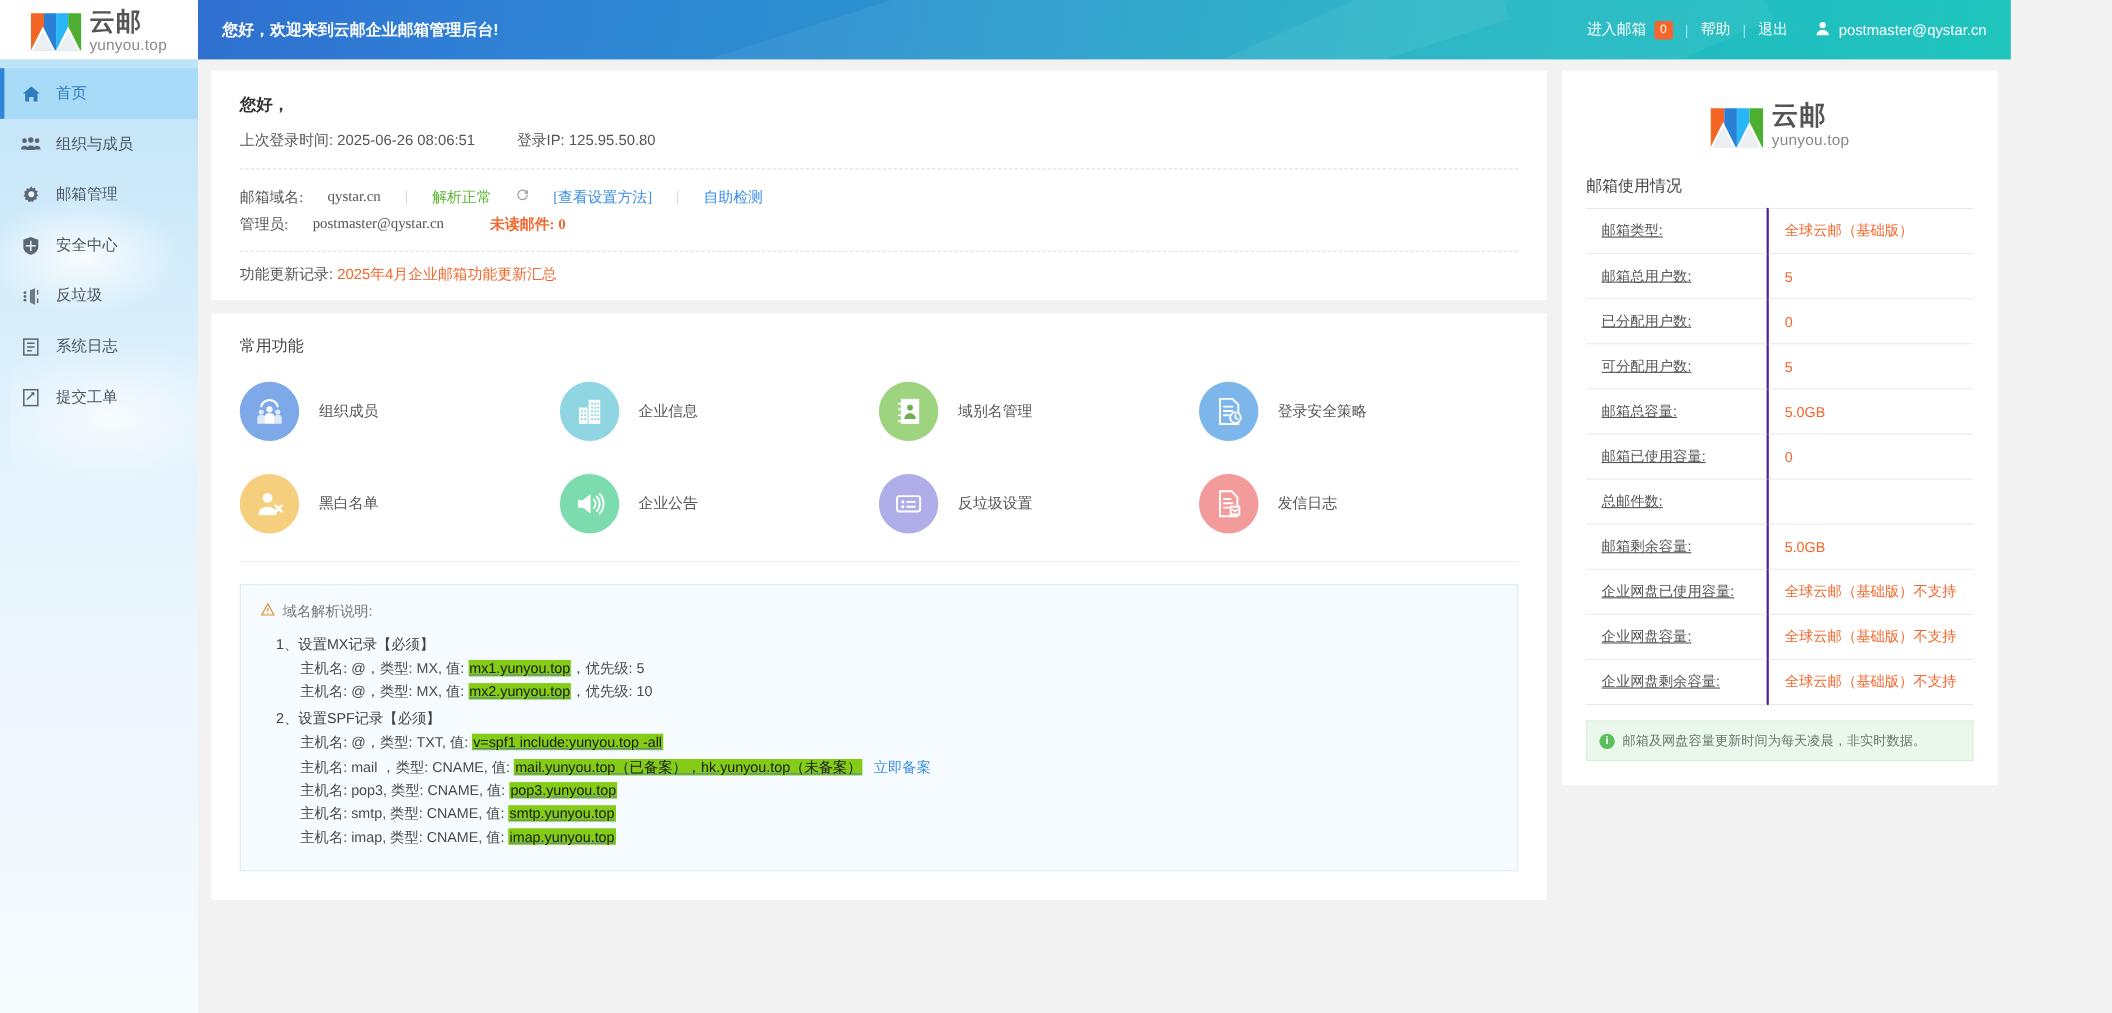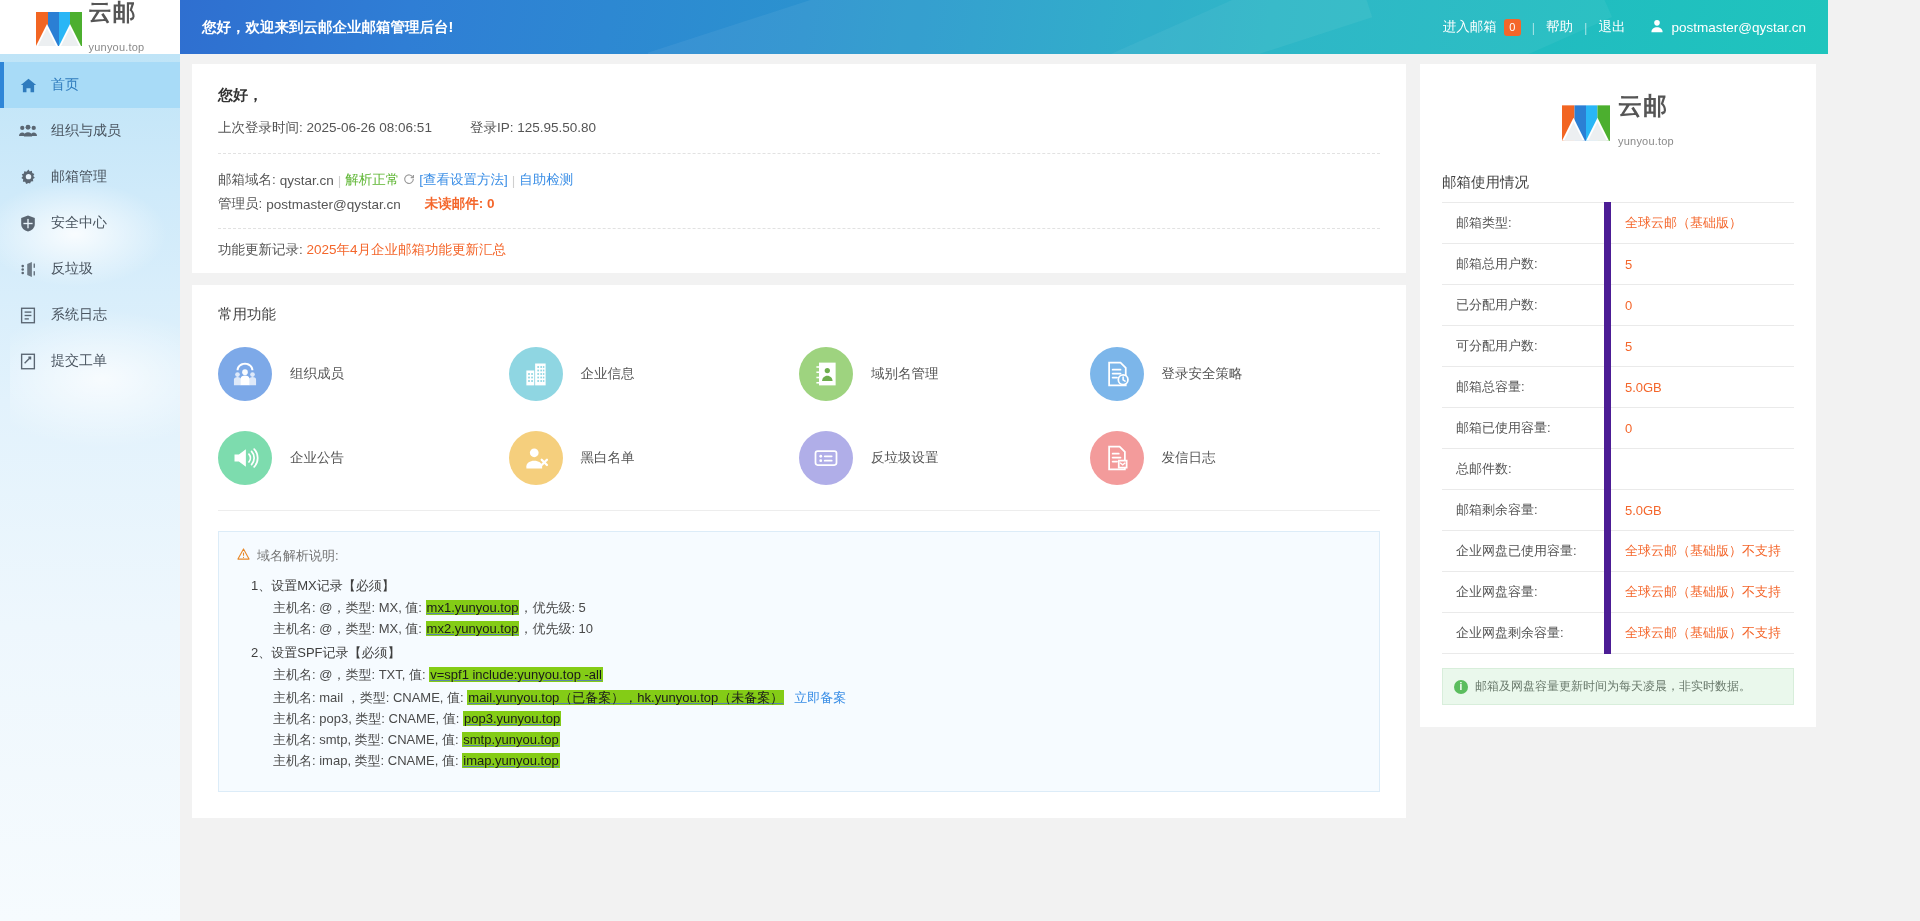--- a/index.html
+++ b/index.html
@@ -15,21 +15,21 @@
   
   .topbar { height: 54px; display: flex; flex-shrink: 0; }
   .logo-box {
     width: 180px; height: 54px; background: #ffffff;
     display: flex; align-items: center; justify-content: center; gap: 7px;
     flex-shrink: 0;
   }
   .logo-mark { width: 46px; height: 38px; position: relative; flex-shrink: 0; }
   .logo-text-wrap { display: flex; flex-direction: column; align-items: flex-start; line-height: 1; }
   .logo-cn { font-size: 23px; color: #555; font-weight: 700; letter-spacing: 1px; }
-  .logo-en { font-size: 11px; color: #8a8a8a; letter-spacing: .2px; margin-top: 18px; }
+  .logo-en { font-size: 14px; color: #8a8a8a; letter-spacing: .2px; margin-top: 2px; }
 
   .topbar-main {
     flex: 1; height: 54px; position: relative;
     background: linear-gradient(100deg, #2f6fd0 0%, #2f7ed5 14%, #2b92cf 38%, #23b3c4 66%, #1fc5bd 100%);
     display: flex; align-items: center; justify-content: space-between;
     padding: 0 22px 0 22px; overflow: hidden;
   }
   .topbar-main:before {
     content: ""; position: absolute; left: 480px; top: -60px; width: 700px; height: 190px;
     background: rgba(255,255,255,0.06); transform: rotate(-18deg);
@@ -91,21 +91,21 @@
   .col-right { width: 396px; flex-shrink: 0; }
 
   .card { background: #ffffff; }
 
   
   .greet-card { padding: 22px 26px 14px 26px; }
   .greet-title { font-size: 15px; font-weight: 700; color: #333; margin-bottom: 14px; }
   .greet-line1 { font-size: 13.5px; color: #555; display: flex; gap: 38px; padding-bottom: 16px; }
   .divider-dashed { border-top: 1px dashed #e2e2e2; }
   .greet-block2 { padding: 14px 0 12px 0; font-size: 13.5px; color: #555; }
-  .greet-row { display: flex; align-items: center; gap: 4px; padding: 3px 0; flex-wrap: wrap; }
+  .greet-row { display: flex; align-items: flex-start; gap: 22px; padding: 3px 0; flex-wrap: wrap; font-family: Liberation Serif, serif; }
   .lbl { color: #555; }
   .ok-text { color: #5cb531; }
   .refresh-ico { color: #999; font-size: 12px; cursor: pointer; }
   .lnk { color: #3a8ee6; text-decoration: none; cursor: pointer; }
   .unread { color: #f4662b; font-weight: 700; margin-left: 20px; }
   .pipe { color: #cfcfcf; }
   .greet-block3 { padding-top: 12px; font-size: 13.5px; color: #555; }
   .orange-lnk { color: #f4662b; text-decoration: none; cursor: pointer; }
 
   
@@ -143,21 +143,21 @@
   
   .right-card { background: #fff; padding: 18px 22px 22px 22px; }
   .right-logo { display: flex; align-items: center; justify-content: center; gap: 8px; padding: 12px 0 26px 0; }
   .right-logo .logo-mark { width: 48px; height: 40px; }
   .right-logo .logo-cn { font-size: 24px; }
   .panel-title { font-size: 14.5px; color: #444; padding-bottom: 10px; }
   .stat-table { width: 100%; border-collapse: collapse; font-size: 13px; }
   .stat-table tr { border-bottom: 1px solid #eaeaea; }
   .stat-table tr:first-child { border-top: 1px solid #eaeaea; }
   .stat-table td { padding: 11px 6px 11px 14px; vertical-align: middle; }
-  .stat-k { color: #555; width: 47%; border-right: 7px solid #4c1d95; }
+  .stat-k { color: #555; width: 47%; border-right: 2px solid #4c1d95; text-decoration: underline; }
   .stat-v { color: #f4662b; padding-left: 16px; }
   .note-box {
     margin-top: 14px; background: #eaf8ec; border: 1px solid #d8eedb;
     padding: 9px 11px; font-size: 12px; color: #6a7a6c;
     display: flex; align-items: center; gap: 7px;
   }
   .note-ico {
     width: 14px; height: 14px; border-radius: 50%; background: #5bbd5e; color: #fff;
     font-size: 10px; font-weight: 700; display: flex; align-items: center; justify-content: center; flex-shrink: 0;
   }
@@ -434,45 +434,45 @@
                       <path d="M11 20h5"></path>
                     </g>
                   <circle cx="23" cy="22.5" r="5.5" fill="#7cb6ea" stroke="#ffffff" stroke-width="2"></circle>
                   <path d="M23 19.5v3.2l2.2 1.4" stroke="#ffffff" stroke-width="1.8" fill="none" stroke-linecap="round"></path>
                 </svg>
               </span>
               <span class="fn-label">登录安全策略</span>
             </div>
 
             <div class="fn-item">
+              <span class="fn-circle" style="background:#f5cf7d">
+                <svg viewBox="0 0 32 32" width="28" height="28" fill="#ffffff">
+                  <circle cx="14" cy="10" r="5"></circle>
+                  <path d="M5 28v-2.6c0-3.7 4-6.4 9-6.4s9 2.7 9 6.4V28z"></path>
+                  <g stroke="#ffffff" stroke-width="2.6" stroke-linecap="round">
+                      <path d="M22.5 18l6 6"></path>
+                      <path d="M28.5 18l-6 6"></path>
+                    </g>
+                </svg>
+              </span>
+              <span class="fn-label">黑白名单</span>
+            </div>
+
+            <div class="fn-item">
               <span class="fn-circle" style="background:#7ddcae">
                 <svg viewBox="0 0 32 32" width="28" height="28">
                   <path d="M4 12h5l8-6v20l-8-6H4z" fill="#ffffff"></path>
                   <g fill="none" stroke="#ffffff" stroke-width="2" stroke-linecap="round">
                     <path d="M20.5 11.5a7 7 0 0 1 0 9"></path>
                       <path d="M23.5 8.5a11 11 0 0 1 0 15"></path>
                       <path d="M26.5 5.8a15 15 0 0 1 0 20.4"></path>
                   </g>
                 </svg>
               </span>
               <span class="fn-label">企业公告</span>
-            </div>
-
-            <div class="fn-item">
-              <span class="fn-circle" style="background:#f5cf7d">
-                <svg viewBox="0 0 32 32" width="28" height="28" fill="#ffffff">
-                  <circle cx="14" cy="10" r="5"></circle>
-                  <path d="M5 28v-2.6c0-3.7 4-6.4 9-6.4s9 2.7 9 6.4V28z"></path>
-                  <g stroke="#ffffff" stroke-width="2.6" stroke-linecap="round">
-                      <path d="M22.5 18l6 6"></path>
-                      <path d="M28.5 18l-6 6"></path>
-                    </g>
-                </svg>
-              </span>
-              <span class="fn-label">黑白名单</span>
             </div>
 
             <div class="fn-item">
               <span class="fn-circle" style="background:#b0aee8">
                 <svg viewBox="0 0 32 32" width="28" height="28">
                   <rect x="4" y="8" width="24" height="16" rx="2.5" fill="none" stroke="#ffffff" stroke-width="2"></rect>
                   <circle cx="10" cy="14" r="1.6" fill="#ffffff"></circle>
                     <circle cx="10" cy="19" r="1.6" fill="#ffffff"></circle>
                   <g stroke="#ffffff" stroke-width="2" stroke-linecap="round">
                       <path d="M14.5 14h8"></path>

